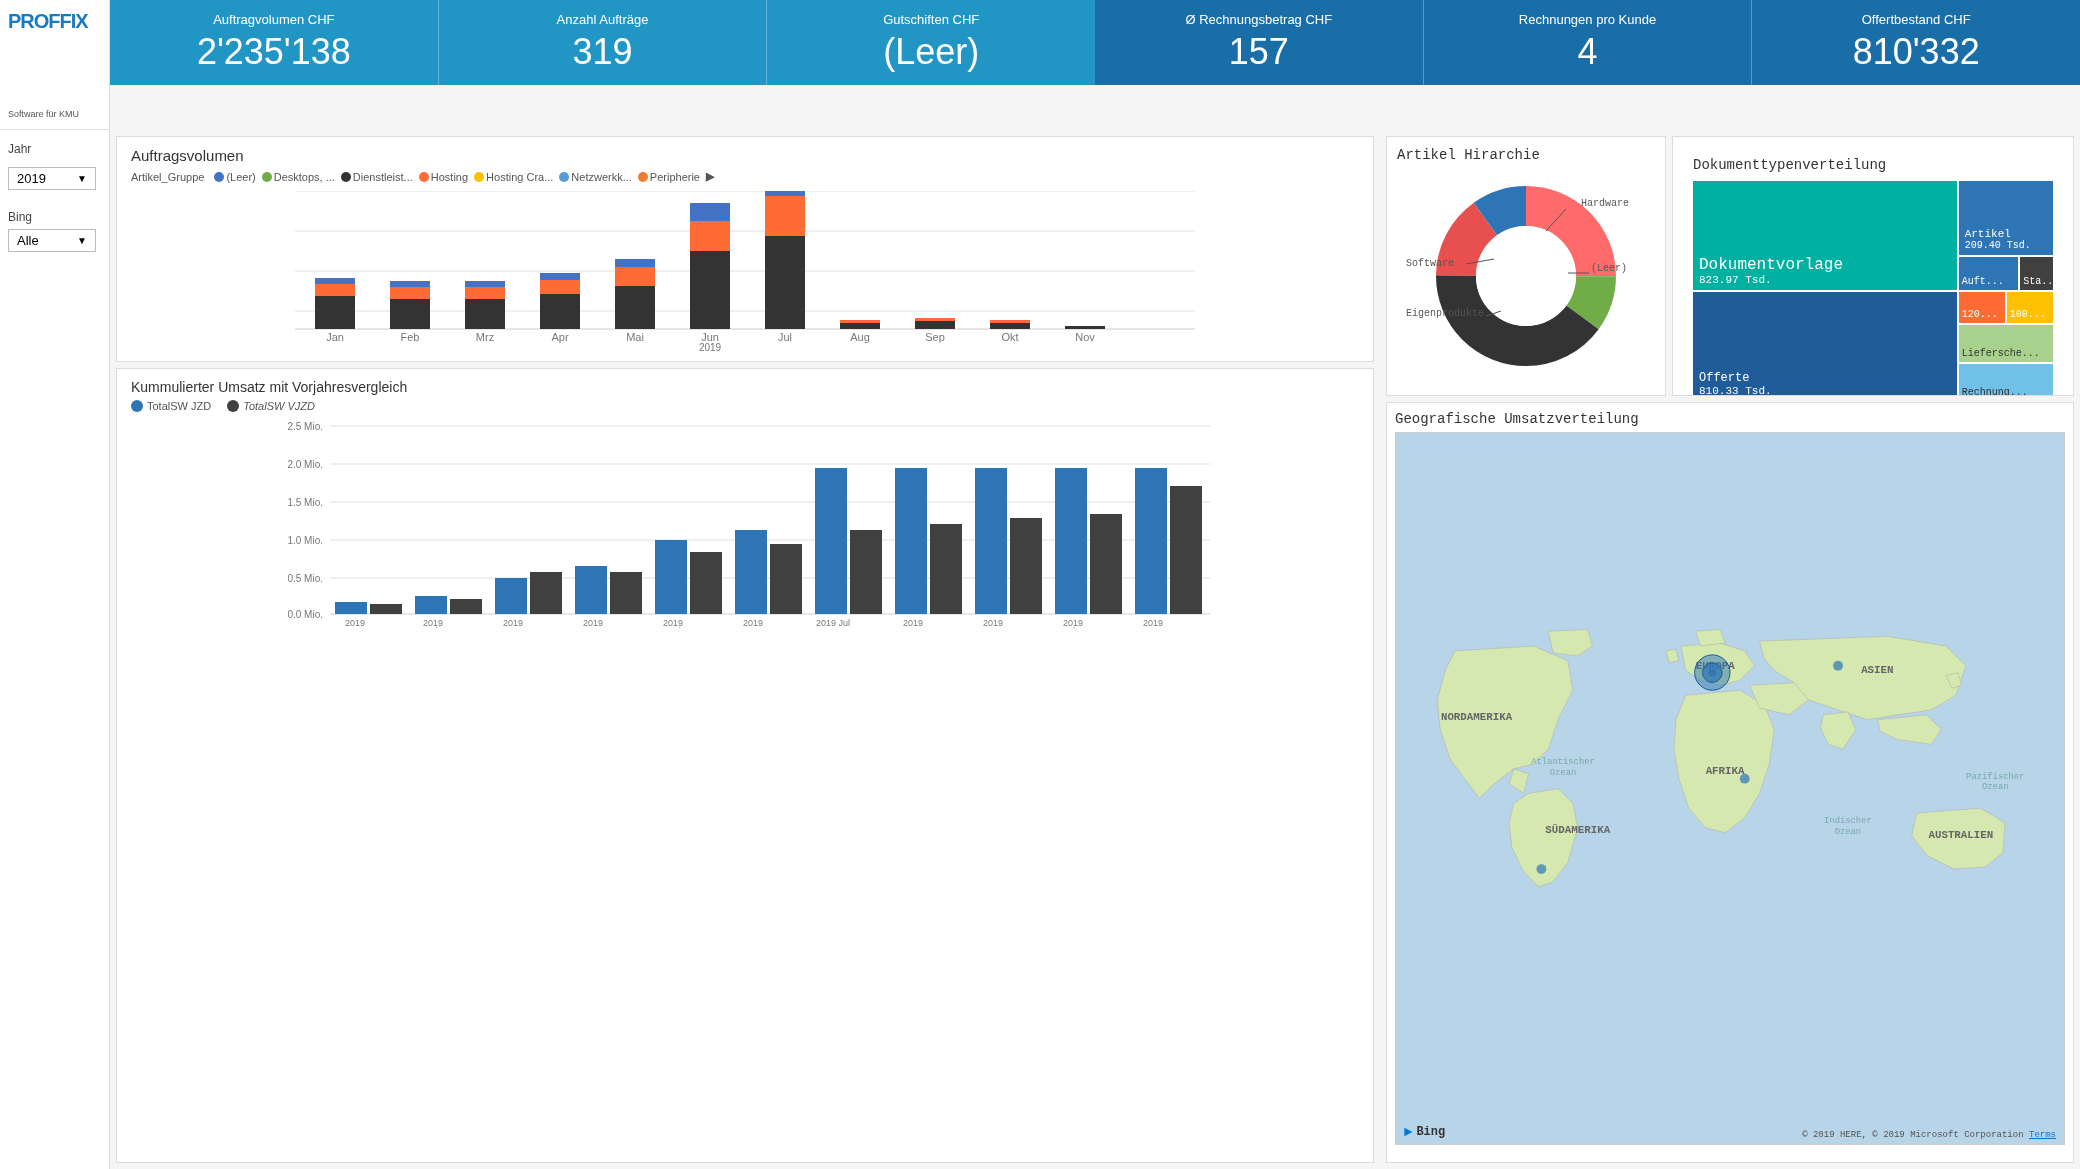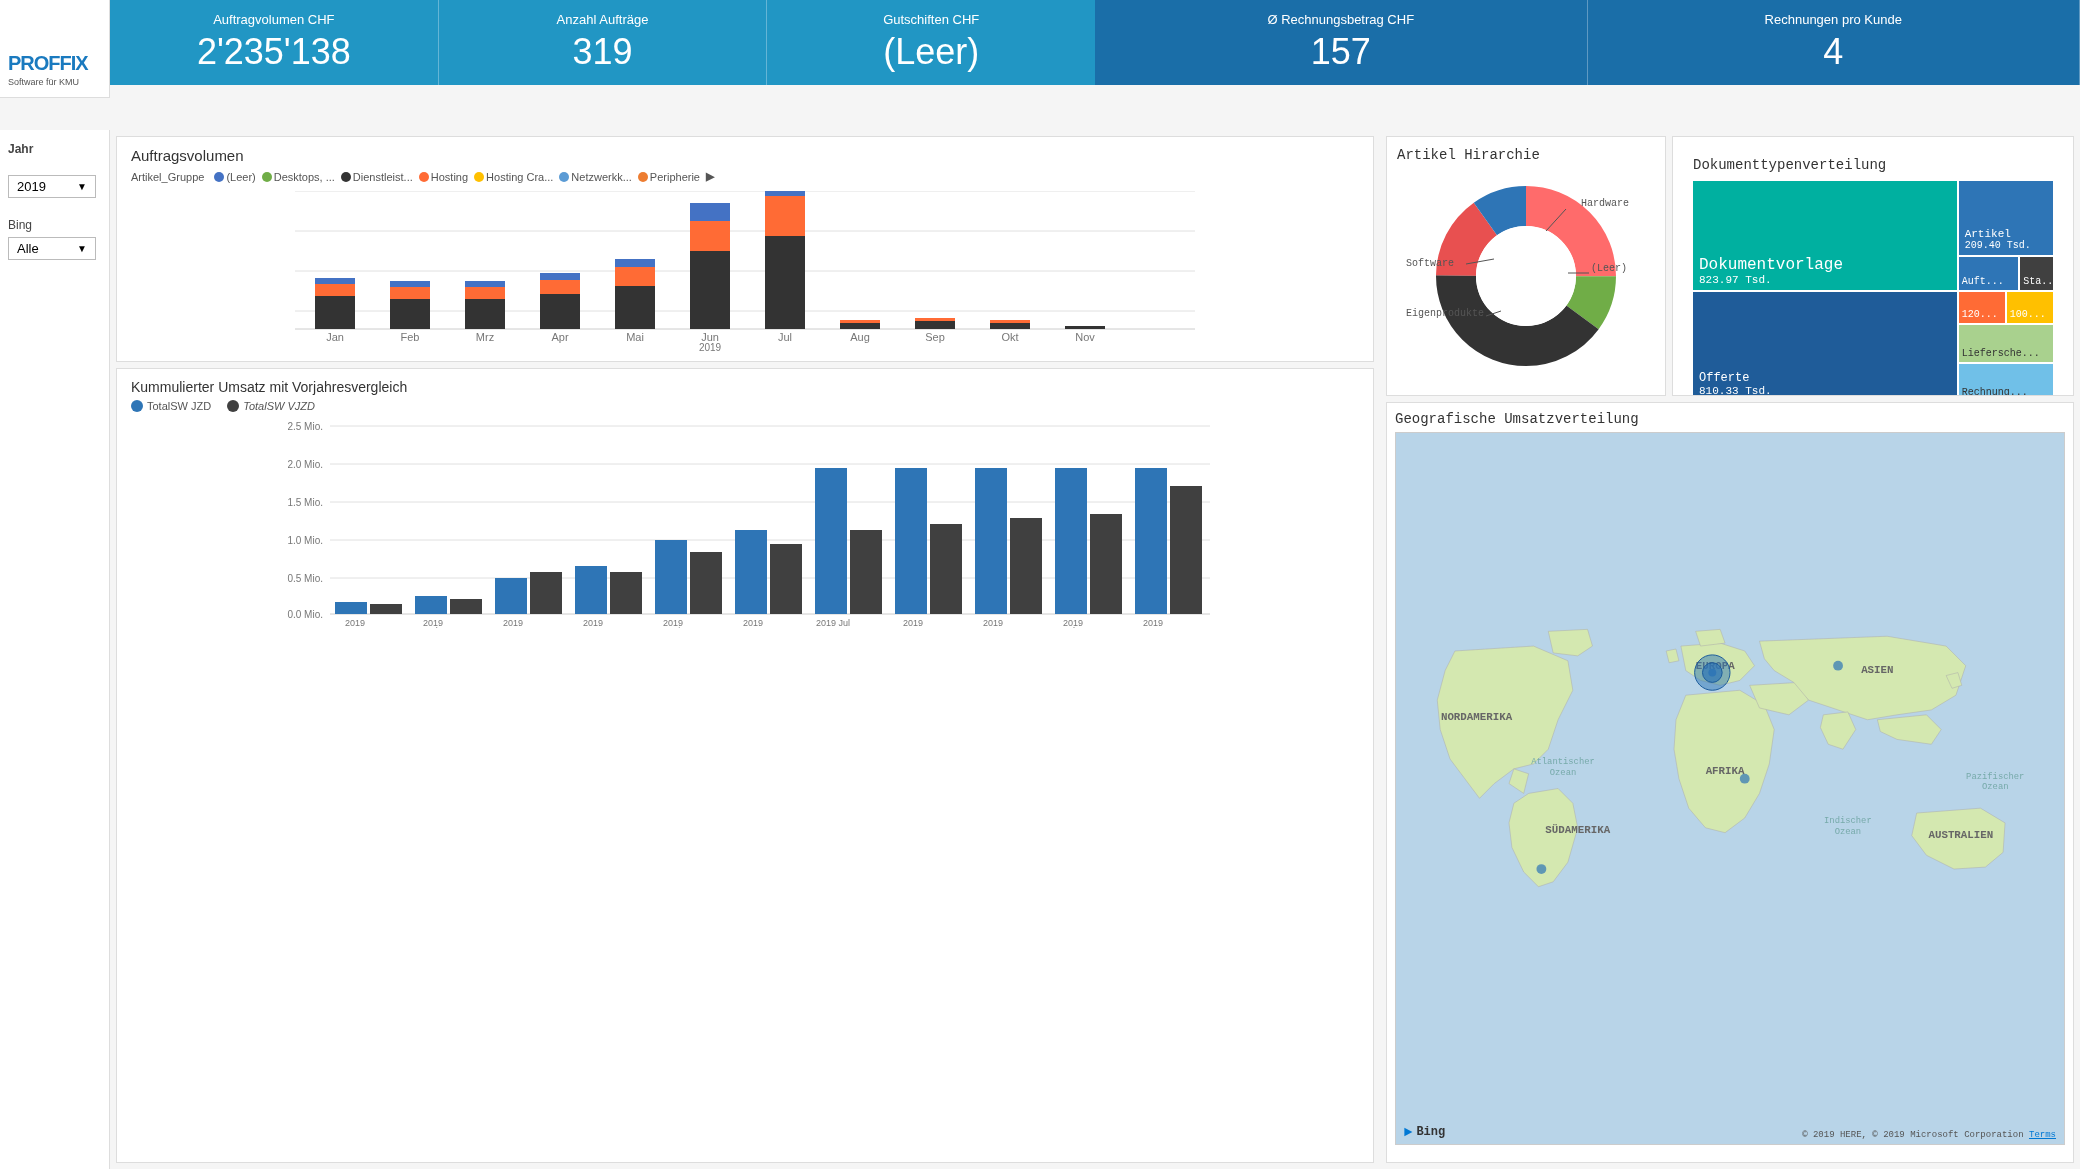--- a/index.html
+++ b/index.html
@@ -5,21 +5,21 @@
     * { margin: 0; padding: 0; box-sizing: border-box; }
     body { font-family: 'Segoe UI', Arial, sans-serif; background: #f0f0f0; width: 2080px; height: 1169px; overflow: hidden; font-size: 13px; }
 
     .full-layout { position: relative; }
   </style>
 </head>
 <body>
 
 <div class="full-layout" style="width:2080px;height:1169px;background:#f5f5f5;position:relative;overflow:hidden;">
 
-  <div style="position:absolute;top:0;left:0;width:110px;height:98px;background:white;z-index:20;display:flex;flex-direction:column;justify-content:flex-end;padding:10px 8px;border-right:1px solid #ddd;border-bottom:1px solid #ddd;">
+  <div style="position:absolute;top:0;left:0;width:110px;height:130px;background:white;z-index:20;display:flex;flex-direction:column;justify-content:space-between;padding:10px 8px;border-right:1px solid #ddd;border-bottom:1px solid #ddd;">
     <div style="color:#1a7abf;font-size:20px;font-weight:800;letter-spacing:-1px;">PROFFIX</div>
     <div style="color:#555;font-size:9px;margin-top:2px;">Software für KMU</div>
   </div>
 
   <div style="display:flex;margin-left:110px;">
 
     <div style="display:flex;flex:1;background:#2196C4;">
       <div style="flex:1;padding:12px 15px;text-align:center;border-right:1px solid rgba(255,255,255,0.3);">
         <div style="color:white;font-size:13px;font-weight:500;margin-bottom:4px;">Auftragvolumen CHF</div>
         <div style="color:white;font-size:36px;font-weight:300;">2'235'138</div>
@@ -36,27 +36,31 @@
 
     <div style="display:flex;flex:1;background:#1a6ea8;">
       <div style="flex:1;padding:12px 15px;text-align:center;border-right:1px solid rgba(255,255,255,0.3);">
         <div style="color:white;font-size:13px;font-weight:500;margin-bottom:4px;">Ø Rechnungsbetrag CHF</div>
         <div style="color:white;font-size:36px;font-weight:300;">157</div>
       </div>
       <div style="flex:1;padding:12px 15px;text-align:center;border-right:1px solid rgba(255,255,255,0.3);">
         <div style="color:white;font-size:13px;font-weight:500;margin-bottom:4px;">Rechnungen pro Kunde</div>
         <div style="color:white;font-size:36px;font-weight:300;">4</div>
       </div>
+      <div style="flex:1;padding:12px 15px;text-align:center;">
+        <div style="color:white;font-size:13px;font-weight:500;margin-bottom:4px;">Offertbestand CHF</div>
+        <div style="color:white;font-size:36px;font-weight:300;">810'332</div>
+      </div>
     </div>
   </div>
 
   <div style="display:flex;position:absolute;top:130px;left:0;right:0;bottom:0;">
 
     <div style="width:110px;background:white;border-right:1px solid #ddd;padding:12px 8px;">
-      <div style="font-size:12px;color:#444;margin-bottom:19px;font-weight:bold;">Jahr</div>
+      <div style="font-size:12px;color:#444;margin-bottom:11px;">Jahr</div>
       <div style="display:flex;align-items:center;border:1px solid #bbb;padding:3px 8px;background:white;cursor:pointer;font-size:13px;width:88px;justify-content:space-between;">
         <span>2019</span>
         <span style="font-size:10px;">▼</span>
       </div>
       <div style="margin-top:20px;">
         <div style="font-size:12px;color:#444;margin-bottom:5px;">Bing</div>
         <div style="display:flex;align-items:center;border:1px solid #bbb;padding:3px 8px;background:white;cursor:pointer;font-size:13px;width:88px;justify-content:space-between;">
           <span>Alle</span>
           <span style="font-size:10px;">▼</span>
         </div>

